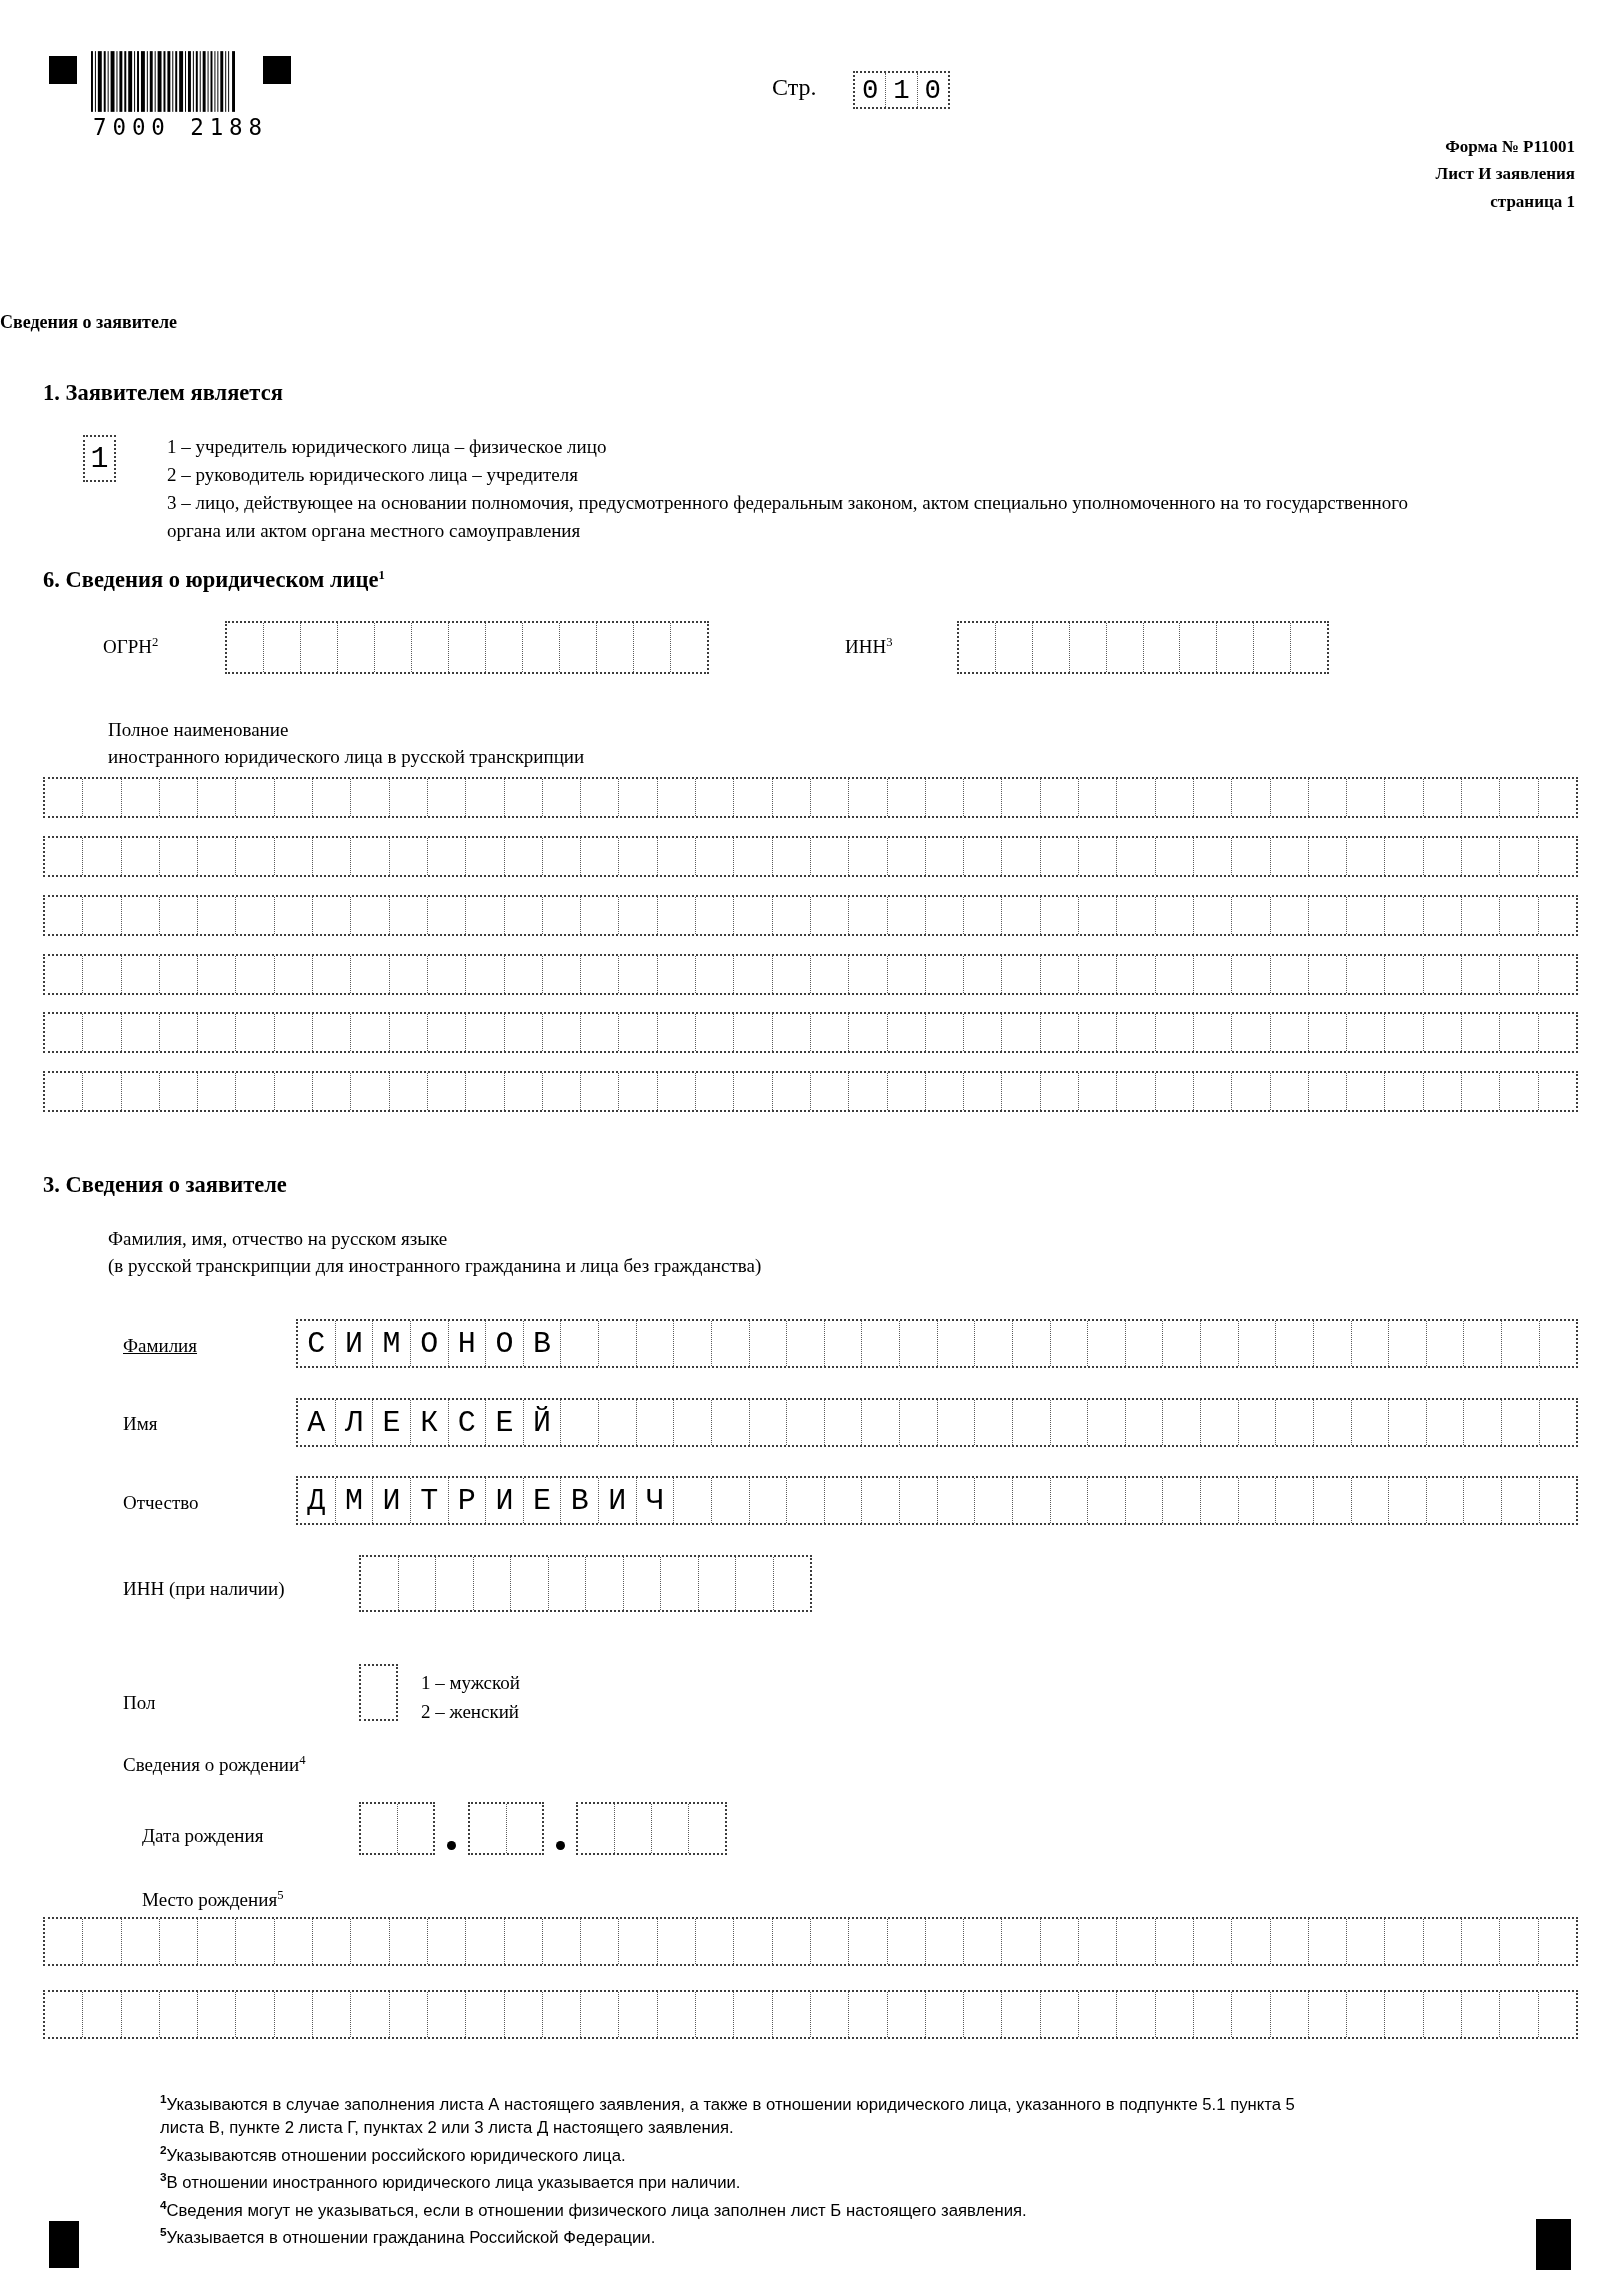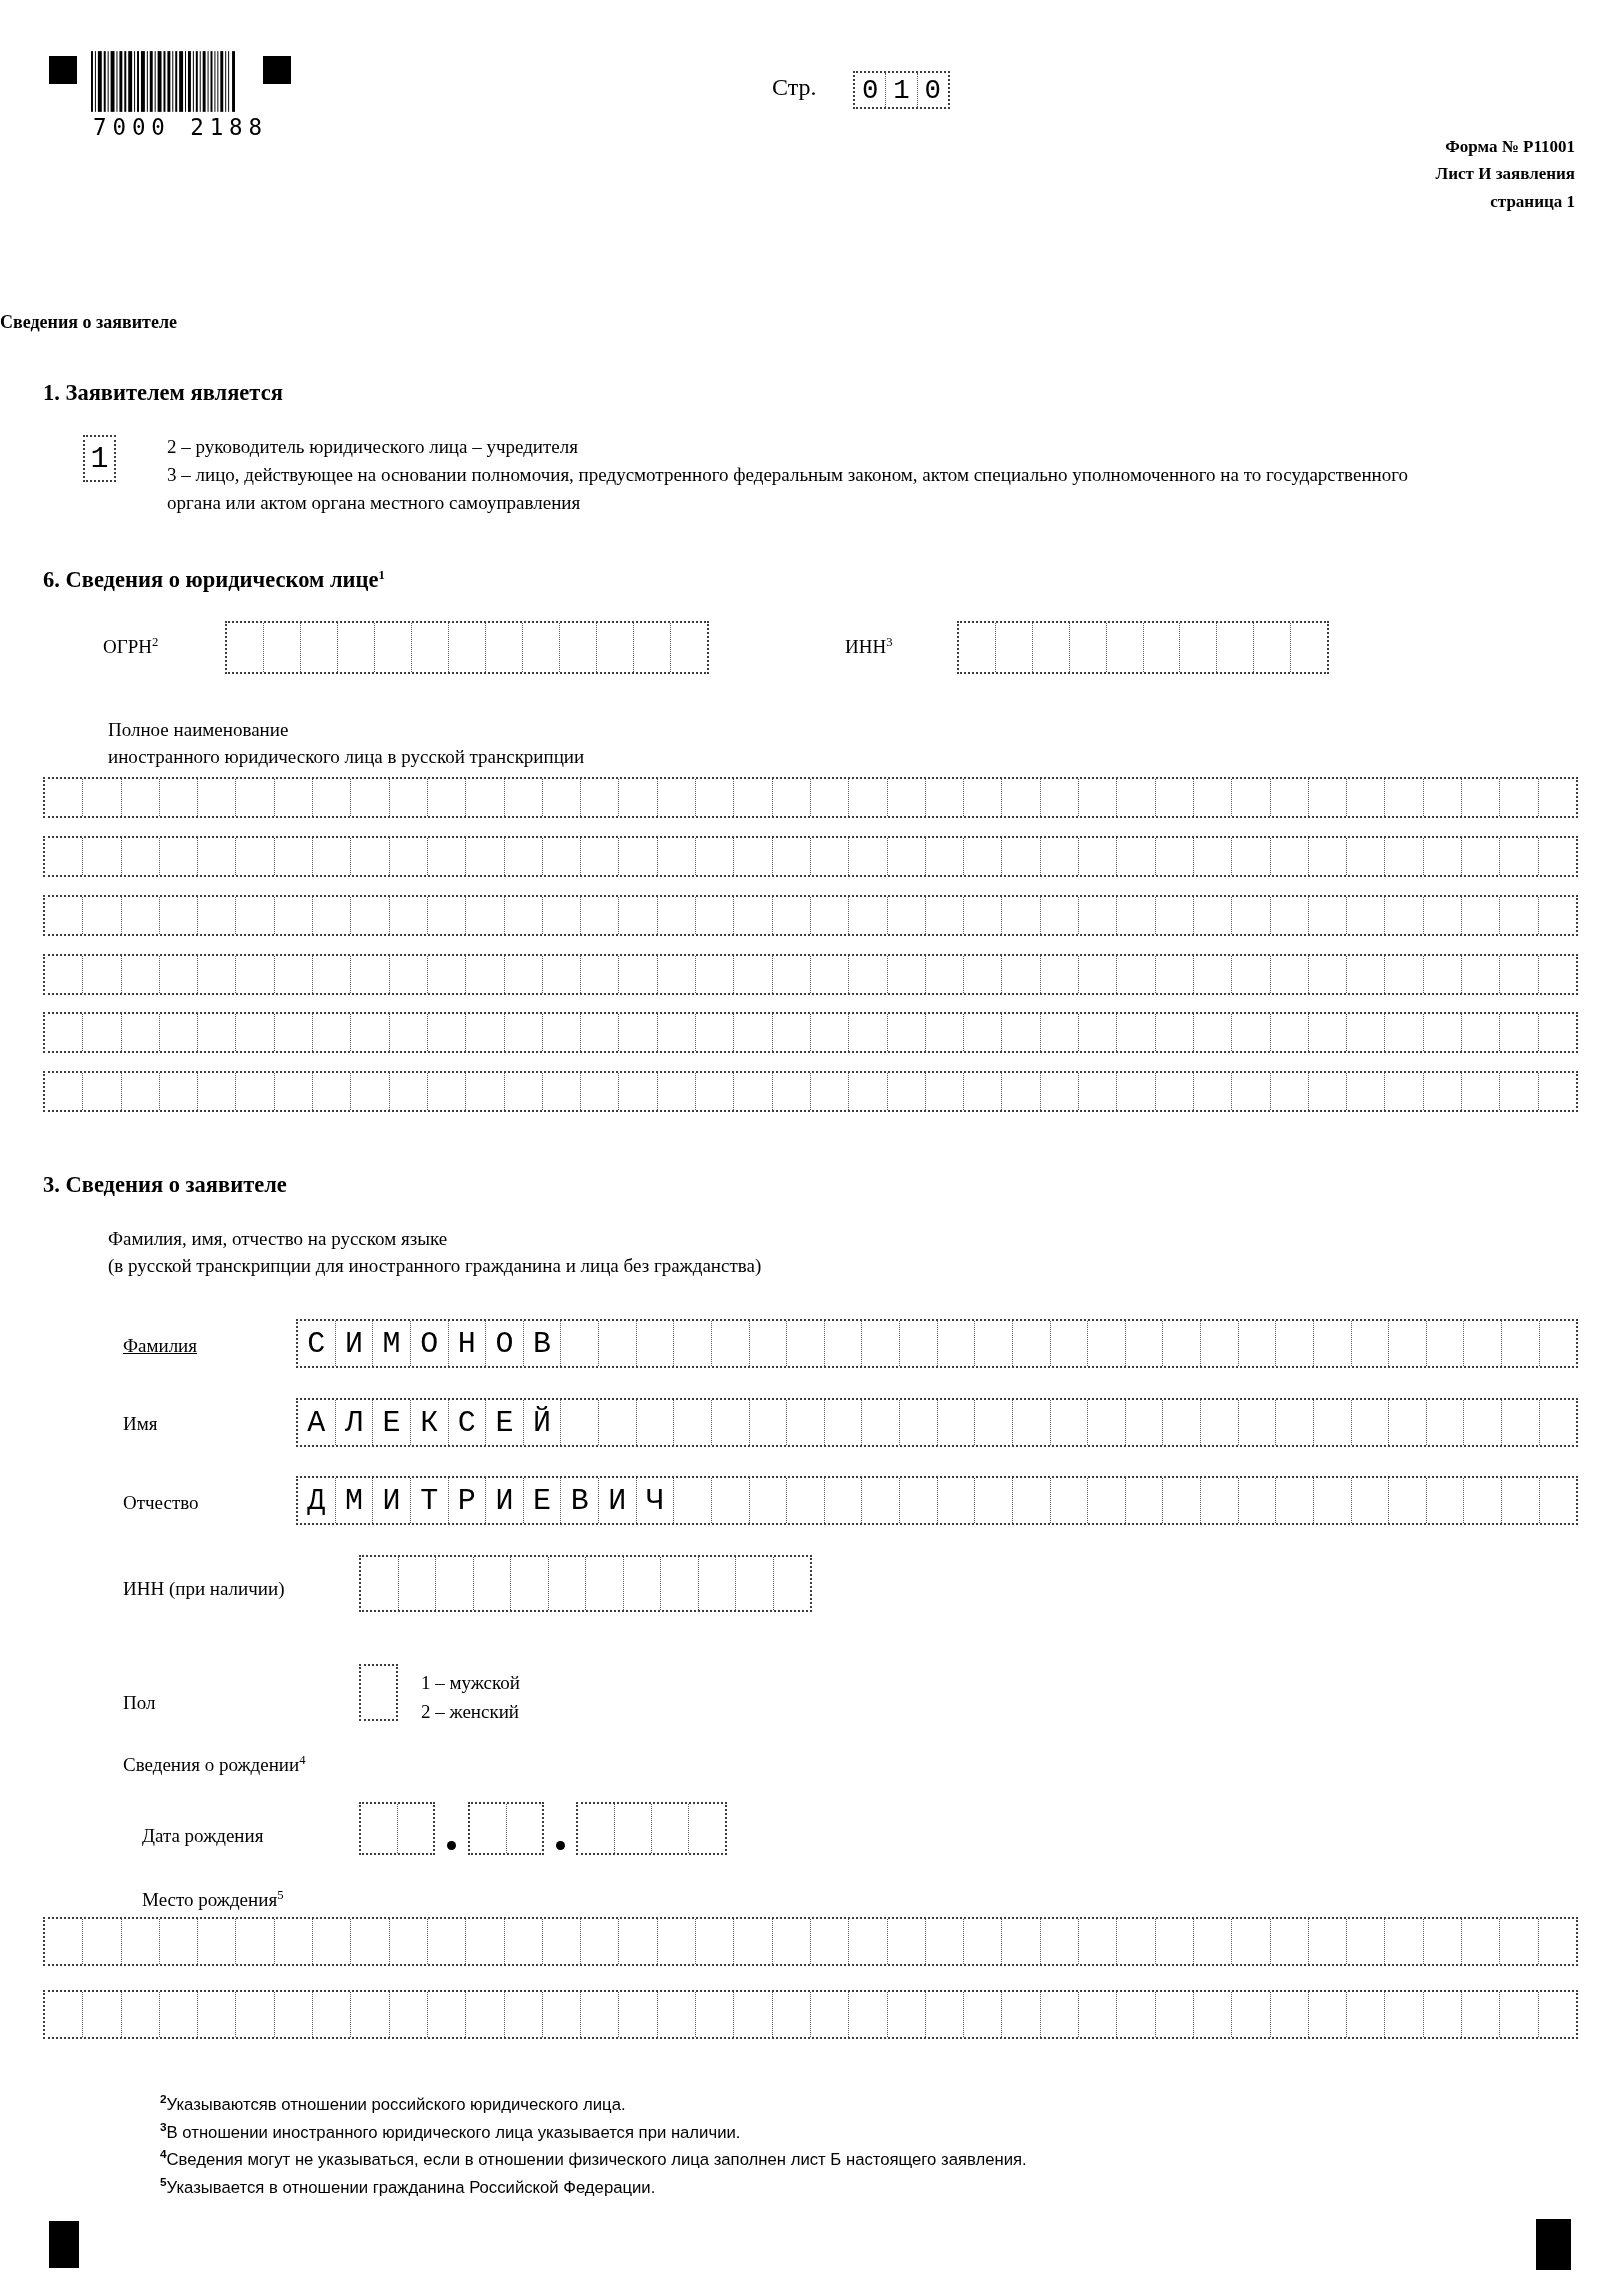--- a/index.html
+++ b/index.html
@@ -131,20 +131,21 @@
     <div>страница 1</div>
   </div>
 
   <div class="doc-title">Сведения о заявителе</div>
 
   <div class="sec-heading" style="left:43px;top:380px;">1. Заявителем является</div>
   <div class="cellgrid s1-checkbox">
       <div class="cell">1</div>
     </div>
   <div class="options" style="left:167px;top:433px;width:1284px;">
+    <div>1 – учредитель юридического лица – физическое лицо</div>
     <div>2 – руководитель юридического лица – учредителя</div>
     <div>3 – лицо, действующее на основании полномочия, предусмотренного федеральным законом, актом специально уполномоченного на то государственного органа или актом органа местного самоуправления</div>
   </div>
 
   <div class="sec-heading" style="left:43px;top:567px;">
     <span>6. Сведения о юридическом лице</span><sup>1</sup>
   </div>
 
   <div class="lbl" style="left:103px;top:635px;">
     <span>ОГРН</span><sup>2</sup>
@@ -689,20 +690,21 @@
       <div class="cell"></div>
       <div class="cell"></div>
       <div class="cell"></div>
       <div class="cell"></div>
       <div class="cell"></div>
       <div class="cell"></div>
       <div class="cell"></div>
     </div>
 
   <div class="footnotes">
+    <div><sup>1</sup><span>Указываются в случае заполнения листа А настоящего заявления, а также в отношении юридического лица, указанного в подпункте 5.1 пункта 5 листа В, пункте 2 листа Г, пунктах 2 или 3 листа Д настоящего заявления.</span></div>
     <div><sup>2</sup><span>Указываютсяв отношении российского юридического лица.</span></div>
     <div><sup>3</sup><span>В отношении иностранного юридического лица указывается при наличии.</span></div>
     <div><sup>4</sup><span>Сведения могут не указываться, если в отношении физического лица заполнен лист Б настоящего заявления.</span></div>
     <div><sup>5</sup><span>Указывается в отношении гражданина Российской Федерации.</span></div>
   </div>
 
   <div class="sq" style="left:49px;top:2221px;width:30px;height:47px;"></div>
   <div class="sq" style="left:1536px;top:2219px;width:35px;height:51px;"></div>
 
 </div>

